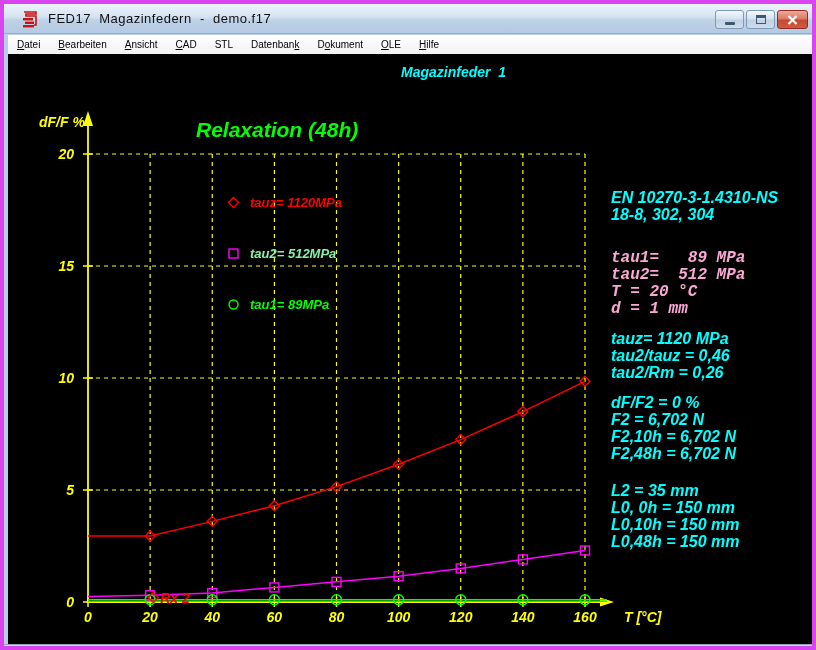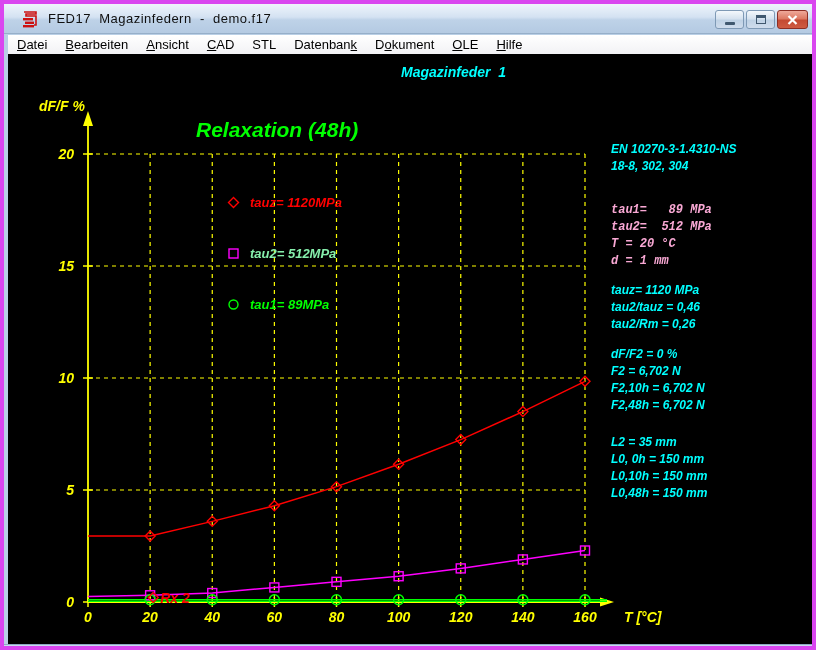--- a/index.html
+++ b/index.html
@@ -27,35 +27,35 @@
   .win-btn.close{
     width:31px;border:1px solid #8c2e24;
     background:linear-gradient(#efa99a 0%,#dd7a64 45%,#c44a33 55%,#cf5b42 100%);
   }
   .glyph-min{width:10px;height:3px;background:#40586f;margin-top:7px;border-radius:1px;}
   .glyph-max{width:10px;height:9px;border:1px solid #40586f;border-top:3px solid #40586f;background:transparent;}
   
   .menubar{
     position:absolute;left:4px;top:31px;width:806px;height:19px;
     background:linear-gradient(#ffffff,#f2f2f5);
-    display:flex;align-items:center;font-size:13px;color:#000;
+    display:flex;align-items:center;font-size:10px;color:#000;
   }
   .menu-item{padding:1px 9px;white-space:pre;}
   .menu-item u{text-decoration:underline;}
   
   .client{position:absolute;left:4px;top:50px;width:808px;height:590px;background:#000;}
   .client svg{position:absolute;left:0;top:0;}
   .overlay{position:absolute;font-style:italic;font-weight:bold;white-space:pre;}
   .doc-title{left:393px;top:10px;font-size:14px;color:#00ffff;}
   .chart-title{left:188px;top:64px;font-size:21px;color:#00ff00;}
-  .y-axis-label{left:31px;top:44px;font-size:14px;color:#ffff00;text-align:right;}
+  .y-axis-label{left:31px;top:60px;font-size:14px;color:#ffff00;text-align:right;}
   .legend{left:218px;top:108px;}
   .legend-row{display:flex;align-items:center;height:22px;font-size:13px;font-style:italic;font-weight:bold;margin-top:29px;}
   .legend-row svg{position:static;margin-right:9px;}
-  .info-block{left:603px;font-size:12px;color:#00ffff;line-height:17px;}
+  .info-block{left:603px;font-size:16px;color:#00ffff;line-height:17px;margin-top:48px;}
   .frame-bottom{position:absolute;left:0;top:640px;width:814px;height:9px;
     background:linear-gradient(#cadcee,#a9c4de);border-top:1px solid #8fa9c4;}
 </style>
 </head>
 <body>
 
 <div class="window">
 
   <div class="titlebar">
     <svg class="app-icon" viewBox="0 0 20 20">

